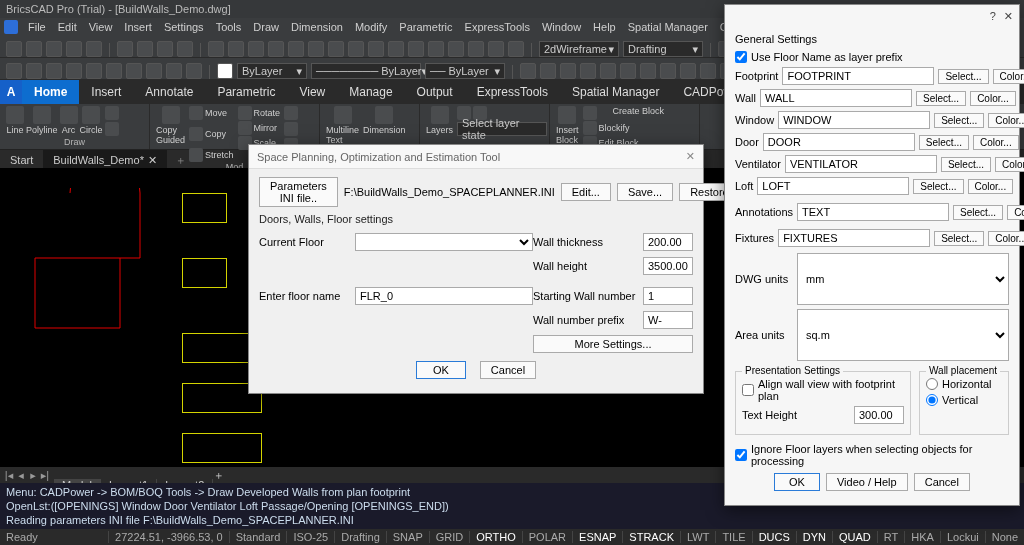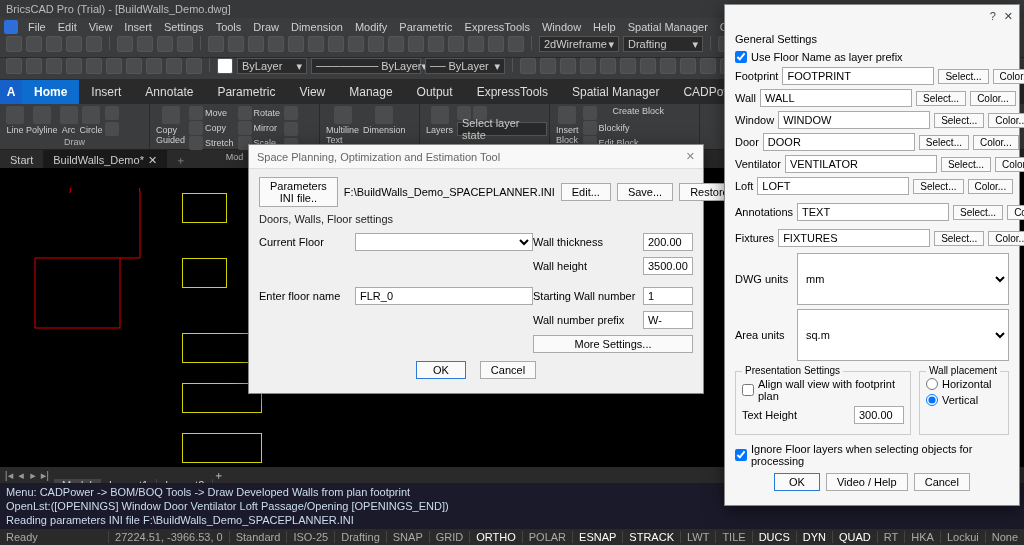--- a/index.html
+++ b/index.html
@@ -8,21 +8,21 @@
 
 .titlebar { height:18px; background:#36383a; color:#bbb; display:flex; align-items:center; padding:0 6px; font-size:10px; }
 .titlebar .wctl { margin-left:auto; display:flex; gap:10px; }
 
 
 .menubar { height:18px; background:#3a3c3e; color:#cfcfcf; display:flex; align-items:center; padding:0 4px; font-size:11px; }
 .menubar span { padding:0 6px; cursor:pointer; }
 .app-icon { width:14px; height:14px; background:#2d6ed8; border-radius:2px; margin-right:4px; }
 
 
-.toolrow { height:22px; background:#3a3c3e; border-bottom:1px solid #2a2a2a; display:flex; align-items:flex-start; gap:4px; padding:0 6px; color:#bbb; }
+.toolrow { height:22px; background:#3a3c3e; border-bottom:1px solid #2a2a2a; display:flex; align-items:flex-end; gap:4px; padding:0 6px; color:#bbb; }
 .tbtn { width:16px; height:16px; background:#4a4c4e; border:1px solid #555; border-radius:2px; }
 .tsep { width:1px; height:14px; background:#555; margin:0 3px; }
 .tcombo { height:16px; background:#2a2a2a; border:1px solid #555; color:#ccc; font-size:10px; padding:0 4px; display:flex; align-items:center; }
 .linkish { color:#5aa0ff; font-size:10px; display:flex; align-items:center; gap:3px; }
 
 
 .ribtabs { height:24px; background:#2a2a2a; display:flex; align-items:stretch; color:#ddd; }
 .ribtabs .rtab { padding:0 12px; display:flex; align-items:center; font-size:12px; cursor:pointer; }
 .ribtabs .rtab.active { background:#0d6dcf; color:#fff; font-weight:bold; }
 .ribtabs .aia { width:22px; background:#1560c9; color:#fff; display:flex; align-items:center; justify-content:center; font-size:12px; font-weight:bold; }
@@ -240,21 +240,21 @@
     </div>
     <div class="rglabel">Draw</div>
   </div>
   <div class="rgroup" style="width:170px">
     <div class="rgicons" style="gap:4px;align-items:flex-start">
       <div class="ricon">
           <div class="ric"></div>
           <div class="rlbl" style="white-space:pre">Copy
 Guided</div>
         </div>
-      <div style="display:flex;flex-direction:column;gap:1px">
+      <div style="display:flex;flex-direction:column;gap:7px">
         <div style="display:flex;gap:2px;align-items:center">
             <div class="rsmall"></div>
             <span class="rtxt">Move</span>
           </div>
         <div style="display:flex;gap:2px;align-items:center">
             <div class="rsmall"></div>
             <span class="rtxt">Copy</span>
           </div>
         <div style="display:flex;gap:2px;align-items:center">
             <div class="rsmall"></div>

